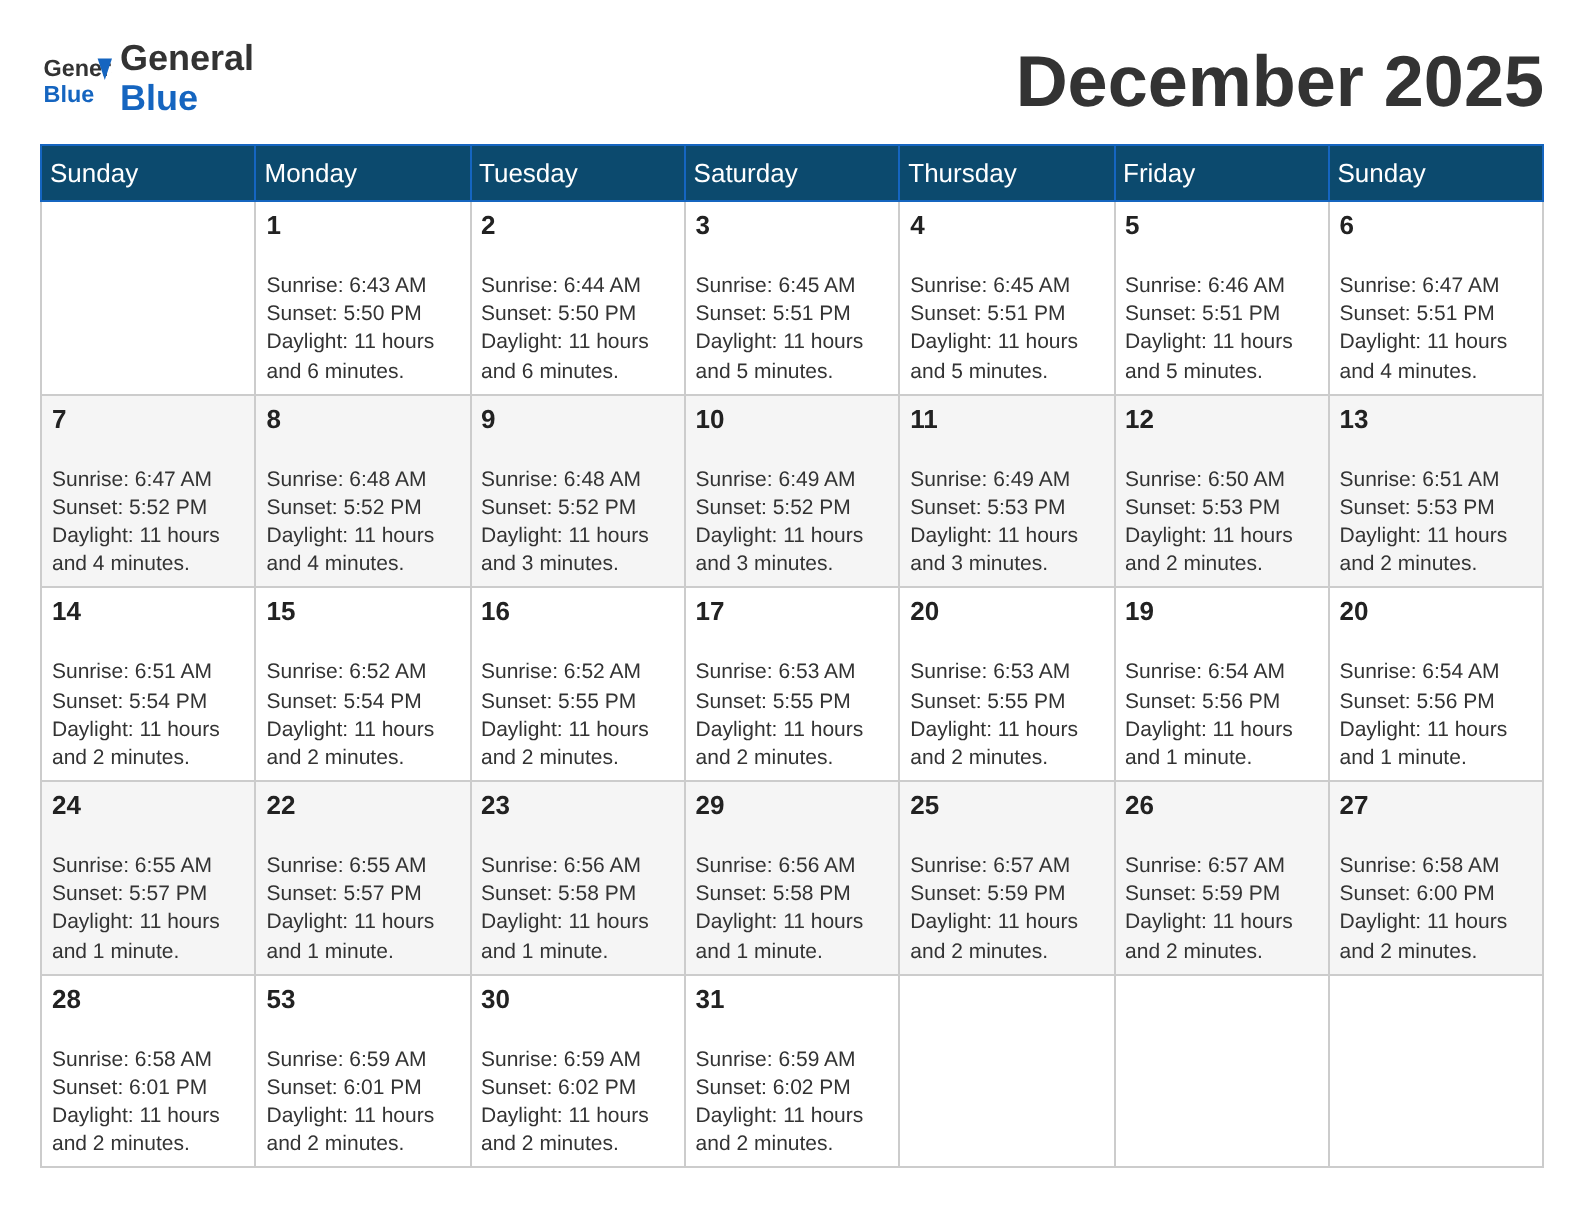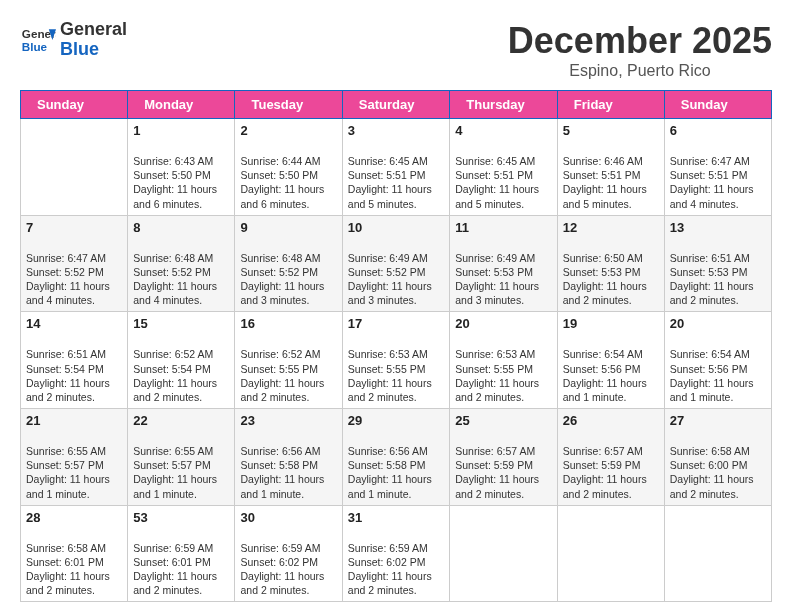--- a/index.html
+++ b/index.html
@@ -27,44 +27,44 @@
       color: #333;
       line-height: 1.1;
     }
     .logo-text .blue { color: #1565c0; }
     .logo-icon {
       width: 36px;
       height: 36px;
       margin-right: 4px;
     }
     .title-area {
-      text-align: center;
+      text-align: right;
       margin-left: 36px;
     }
     .month-title {
       font-size: 36px;
       font-weight: bold;
       color: #333;
     }
     .location {
       font-size: 16px;
       color: #555;
     }
     .calendar {
       width: 100%;
       border-collapse: collapse;
       font-size: 11px;
     }
     .calendar th {
-      background-color: #ec4899;
+      background-color: #0c4a6e;
       color: #fff;
-      padding: 6px 16px;
+      padding: 6px 4px;
       text-align: left;
       font-size: 13px;
-      font-weight: bold;
+      font-weight: normal;
       border: 1px solid #1565c0;
     }
     .calendar td {
       vertical-align: top;
       padding: 4px 5px;
       border: 1px solid #ccc;
       width: 108px;
       min-height: 80px;
       background: #fff;
     }
@@ -100,21 +100,20 @@
       <text x="2" y="32" font-size="13" font-weight="bold" fill="#1565c0" font-family="Arial">Blue</text>
       <polygon points="32,8 40,8 36,20" fill="#1565c0"></polygon>
     </svg>
     <div class="logo-text">
       <div><span>General</span></div>
       <div class="blue"><span>Blue</span></div>
     </div>
   </div>
   <div class="title-area">
     <div class="month-title">December 2025</div>
-    <div class="location">Espino, Puerto Rico</div>
   </div>
 </div>
 
 <table class="calendar">
   <thead>
     <tr id="calendar-header">
         <th>Sunday</th>
         <th>Monday</th>
         <th>Tuesday</th>
         <th>Saturday</th>
@@ -206,21 +205,21 @@
           <div class="day-number">19</div>
           <div class="day-info">Sunrise: 6:54 AM<br>Sunset: 5:56 PM<br>Daylight: 11 hours<br>and 1 minute.</div>
         </td>
         <td>
           <div class="day-number">20</div>
           <div class="day-info">Sunrise: 6:54 AM<br>Sunset: 5:56 PM<br>Daylight: 11 hours<br>and 1 minute.</div>
         </td>
       </tr>
       <tr>
         <td>
-          <div class="day-number">21</div>
+          <div class="day-number">24</div>
           <div class="day-info">Sunrise: 6:55 AM<br>Sunset: 5:57 PM<br>Daylight: 11 hours<br>and 1 minute.</div>
         </td>
         <td>
           <div class="day-number">22</div>
           <div class="day-info">Sunrise: 6:55 AM<br>Sunset: 5:57 PM<br>Daylight: 11 hours<br>and 1 minute.</div>
         </td>
         <td>
           <div class="day-number">23</div>
           <div class="day-info">Sunrise: 6:56 AM<br>Sunset: 5:58 PM<br>Daylight: 11 hours<br>and 1 minute.</div>
         </td>

